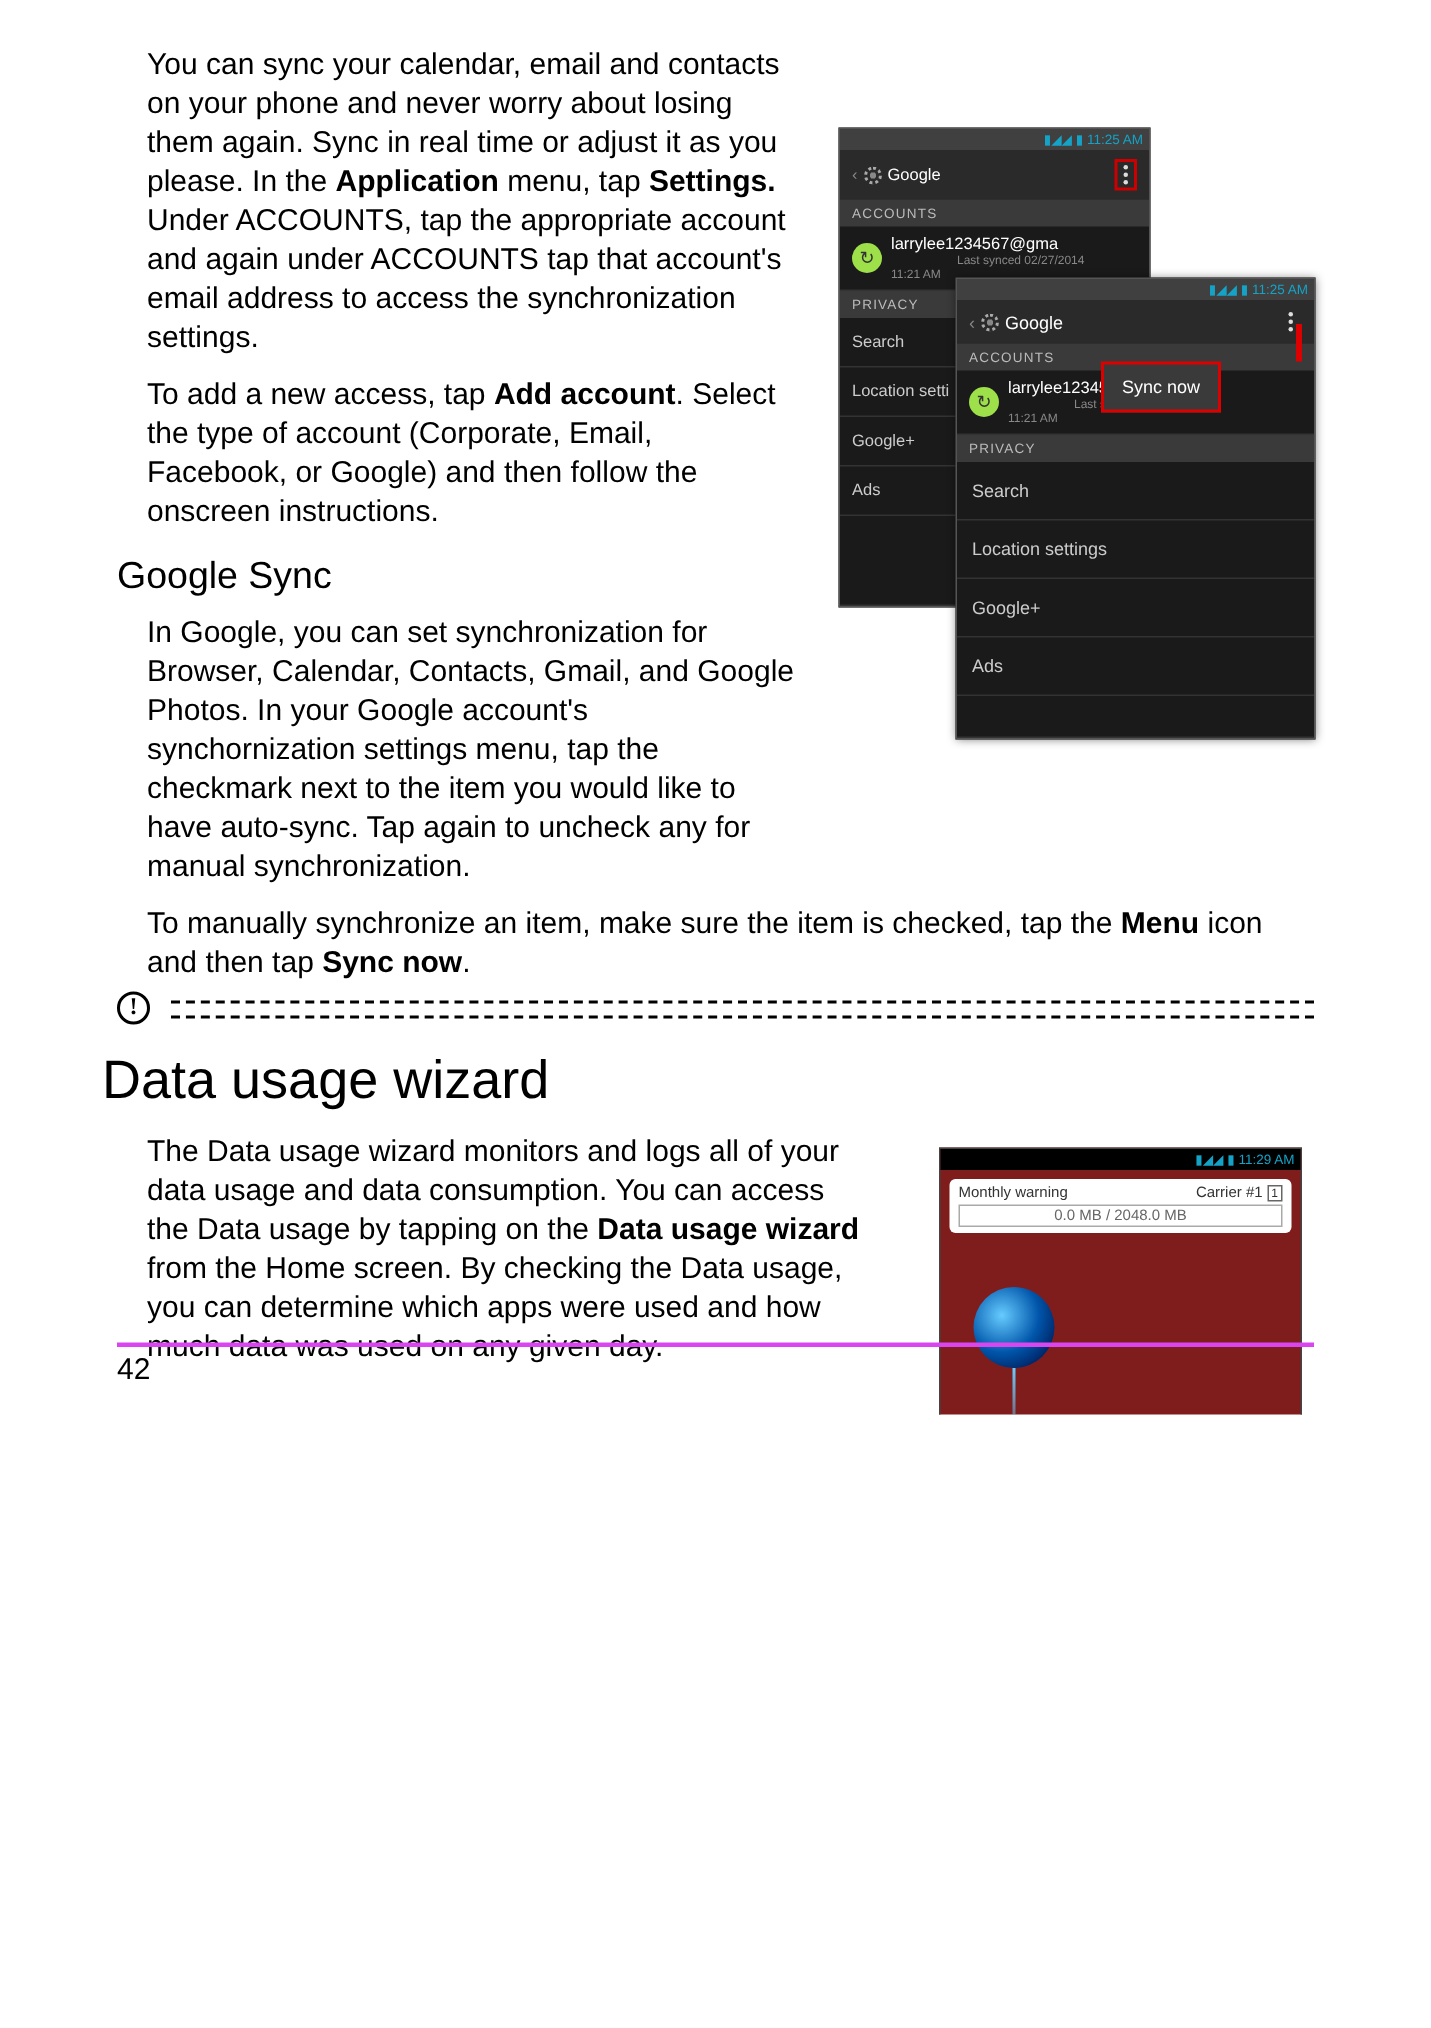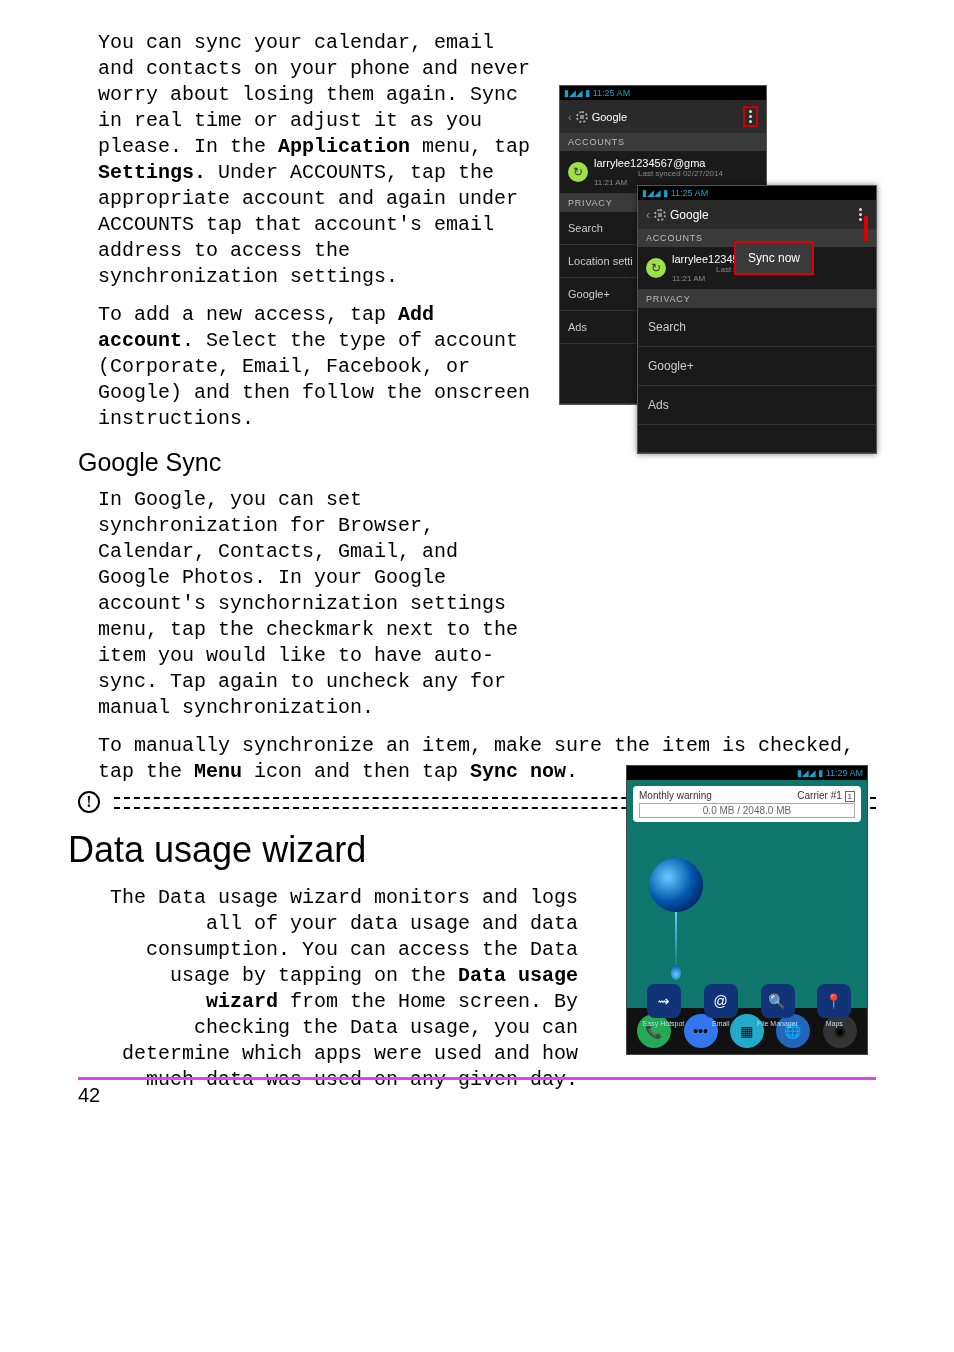--- a/index.html
+++ b/index.html
@@ -1,38 +1,38 @@
 <!DOCTYPE html>
 <html><head>
   <meta charset="utf-8">
   <style>
     * { margin: 0; padding: 0; box-sizing: border-box; }
     body { font-family: Arial, Helvetica, sans-serif; width: 954px; background: #fff; color: #000; position: relative; }
     .page { padding: 30px 78px 20px 78px; }
     h2 { font-size: 28px; font-weight: normal; margin-bottom: 14px; margin-left: 0; }
     h1.section { font-size: 36px; font-weight: normal; margin: 18px 0 14px -10px; }
     h3 { font-size: 25px; font-weight: normal; margin: 16px 0 10px 0; }
-    .body-text { font-size: 20px; line-height: 1.3; margin-bottom: 12px; margin-left: 20px; font-family: Liberation Mono, monospace; }
+    .body-text { font-size: 20px; line-height: 1.3; margin-bottom: 12px; margin-left: 20px; }
     .body-text.narrow { max-width: 435px; }
-    .body-text.narrow2 { max-width: 480px; text-align: right; }
+    .body-text.narrow2 { max-width: 480px; }
     .body-text b { font-weight: bold; }
     .note-block { position: relative; margin: 12px 0 20px 0; padding-left: 36px; }
     .note-block .icon-circle { position: absolute; left: 0; top: -6px; width: 22px; height: 22px; border: 2px solid #000; border-radius: 50%; display: flex; align-items: center; justify-content: center; font-weight: bold; font-family: serif; }
     .note-block .dash-top { border-top: 2px dashed #000; height: 2px; margin-bottom: 8px; }
     .note-block .dash-bottom { border-top: 2px dashed #000; height: 2px; margin-top: 6px; }
     .note-text { font-size: 20px; line-height: 1.3; }
     .note-text b { font-weight: bold; }
     .page-num { position: absolute; bottom: 18px; left: 78px; font-size: 20px; border-top: 3px solid #d946ef; width: 798px; padding-top: 4px; }
 
     
     .phone-stack { position: absolute; right: 75px; top: 85px; width: 320px; height: 470px; }
     .phone1 { position: absolute; left: 0; top: 0; width: 208px; background: #1a1a1a; border: 1px solid #555; font-size: 11px; color: #ccc; }
     .phone2 { position: absolute; left: 78px; top: 100px; width: 240px; background: #1a1a1a; border: 1px solid #555; font-size: 12px; color: #ccc; box-shadow: 0 0 6px rgba(0,0,0,0.5); }
 
-    .phone-statusbar { background: #000000; color: #14a3c7; font-size: 9px; text-align: left; padding: 2px 4px; }
+    .phone-statusbar { background: #404040; color: #14a3c7; font-size: 9px; text-align: right; padding: 2px 4px; }
     .phone-header { background: #2a2a2a; padding: 6px 8px; display: flex; align-items: center; justify-content: space-between; }
     .phone-header-left { display: flex; align-items: center; gap: 4px; }
     .gear-shape { width: 12px; height: 12px; border-radius: 50%; background: radial-gradient(circle, #888 40%, transparent 41%); border: 2px dotted #aaa; }
     .overflow-box { border: 2px solid #c00; padding: 2px 4px; display: inline-flex; flex-direction: column; gap: 2px; }
     .overflow-box-plain { padding: 2px 6px; display: inline-flex; flex-direction: column; gap: 2px; }
     .dot { width: 3px; height: 3px; background: #ddd; border-radius: 50%; }
     .sec-header { background: #3a3a3a; padding: 4px 8px; font-size: 9px; letter-spacing: .8px; color: #bbb; }
     .account-row { display: flex; align-items: center; padding: 6px 8px; gap: 6px; border-bottom: 1px solid #333; }
     .sync-icon { width: 20px; height: 20px; border-radius: 50%; background: #9de04a; display: flex; align-items: center; justify-content: center; color: #333; font-size: 12px; flex-shrink: 0; }
     .acct-text .email { color: #fff; font-size: 11px; }
@@ -40,21 +40,21 @@
     .acct-text .time { color: #888; font-size: 8px; }
     .list-row { padding: 12px 10px; border-bottom: 1px solid #333; color: #ccc; font-size: 12px; }
     .list-row.blank { height: 60px; }
     .phone1 .list-row { padding: 10px 8px; font-size: 11px; }
 
     .popup { position: absolute; right: 62px; top: 55px; background: #3a3a3a; color: #fff; padding: 8px 12px; border: 2px solid #d00; font-size: 12px; z-index: 5; white-space: nowrap; }
     .pop-line { position: absolute; border: 2px solid #d00; z-index: 4; }
 
     
     .phone3-wrap { position: absolute; right: 86px; top: 765px; width: 242px; }
-    .phone3 { background: #0f766e; border: 1px solid #444; width: 242px; }
+    .phone3 { background: #7f1d1d; border: 1px solid #444; width: 242px; }
     .p3-status { background: #000; text-align: right; font-size: 9px; color: #14a3c7; padding: 2px 4px; }
     .widget-box { margin: 6px; background: #fff; border-radius: 4px; padding: 4px 6px; }
     .widget-top { display: flex; justify-content: space-between; align-items: flex-end; font-size: 10px; color: #333; }
     .widget-data { text-align: center; font-size: 10px; color: #666; border: 1px solid #aaa; margin-top: 2px; padding: 1px 0; }
     .home-area { height: 180px; position: relative; display: flex; flex-direction: column; justify-content: space-between; padding-top: 30px; }
     .blue-sphere { width: 54px; height: 54px; border-radius: 50%; background: radial-gradient(circle at 35% 35%, #6cf, #05a, #003); margin-left: 22px; }
     .drop-line { width: 2px; height: 60px; background: linear-gradient(#6cf, transparent); margin-left: 48px; }
     .drop { width: 10px; height: 14px; background: radial-gradient(circle at 50% 60%, #6cf, #05a); border-radius: 50% 50% 60% 60%; margin-left: 44px; margin-top: -6px; }
     .dock-row { display: flex; justify-content: space-around; padding: 4px 6px; }
     .dock-item { text-align: center; }
@@ -149,20 +149,21 @@
     <div class="account-row">
       <span class="sync-icon">↻</span>
       <span class="acct-text">
         <div class="email">larrylee1234567@gma</div>
         <div class="sub">Last synced 02/27/2014</div>
         <div class="time">11:21 AM</div>
       </span>
     </div>
     <div class="sec-header">PRIVACY</div>
     <div class="list-row">Search</div>
+    <div class="list-row">Location settings</div>
     <div class="list-row">Google+</div>
     <div class="list-row">Ads</div>
     <div class="list-row" style="height:28px"></div>
 
     <div class="popup">Sync now</div>
     <div class="pop-line" style="top:30px; right:8px; width:1px; height:25px;"></div>
   </div>
 </div>
 
 <div class="phone3-wrap">

